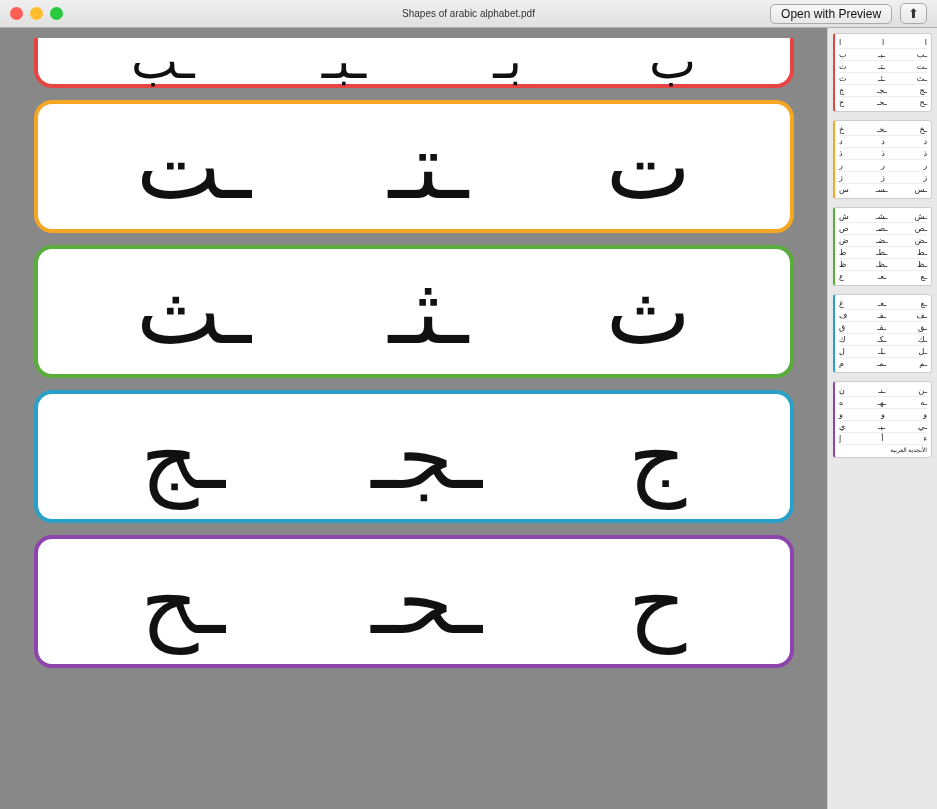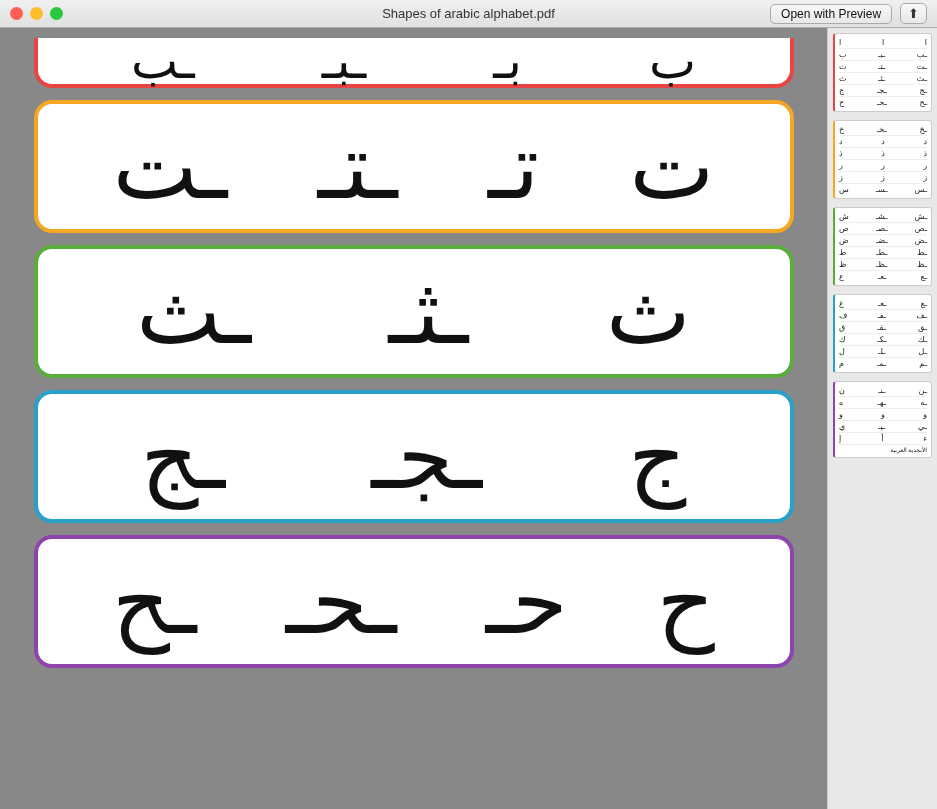--- a/index.html
+++ b/index.html
@@ -37,21 +37,21 @@
       border: none;
       cursor: pointer;
     }
     .btn-close { background: #ff5f56; }
     .btn-min { background: #ffbd2e; }
     .btn-max { background: #27c93f; }
     .titlebar-title {
       position: absolute;
       left: 50%;
       transform: translateX(-50%);
-      font-size: 13px;
+      font-size: 10px;
       color: #333;
     }
     .titlebar-actions {
       display: flex;
       gap: 8px;
       align-items: center;
     }
     .open-preview-btn {
       background: linear-gradient(to bottom, #f8f8f8, #e8e8e8);
       border: 1px solid #aaa;
@@ -210,40 +210,38 @@
     <div class="card-partial">
       <span class="arabic-char-sm">ـب</span>
       <span class="arabic-char-sm">ـبـ</span>
       <span class="arabic-char-sm">بـ</span>
       <span class="arabic-char-sm">ب</span>
     </div>
 
     <div class="card card-orange">
       <span class="arabic-char arabic-char-lg">ـت</span>
       <span class="arabic-char arabic-char-lg">ـتـ</span>
-      <span class="arabic-char arabic-char-lg">تـ</span>
       <span class="arabic-char arabic-char-lg">ت</span>
     </div>
 
     <div class="card card-green">
       <span class="arabic-char arabic-char-lg">ـث</span>
       <span class="arabic-char arabic-char-lg">ـثـ</span>
       <span class="arabic-char arabic-char-lg">ث</span>
     </div>
 
     <div class="card card-blue">
       <span class="arabic-char arabic-char-lg">ـج</span>
       <span class="arabic-char arabic-char-lg">ـجـ</span>
       <span class="arabic-char arabic-char-lg">ج</span>
     </div>
 
     <div class="card card-purple">
       <span class="arabic-char arabic-char-lg">ـح</span>
       <span class="arabic-char arabic-char-lg">ـحـ</span>
-      <span class="arabic-char arabic-char-lg">حـ</span>
       <span class="arabic-char arabic-char-lg">ح</span>
     </div>
 
   </div>
 
   <div class="sidebar">
 
     <div class="thumb-card thumb-card-red">
       <div class="thumb-row">
         <span class="thumb-arabic">ا</span>

